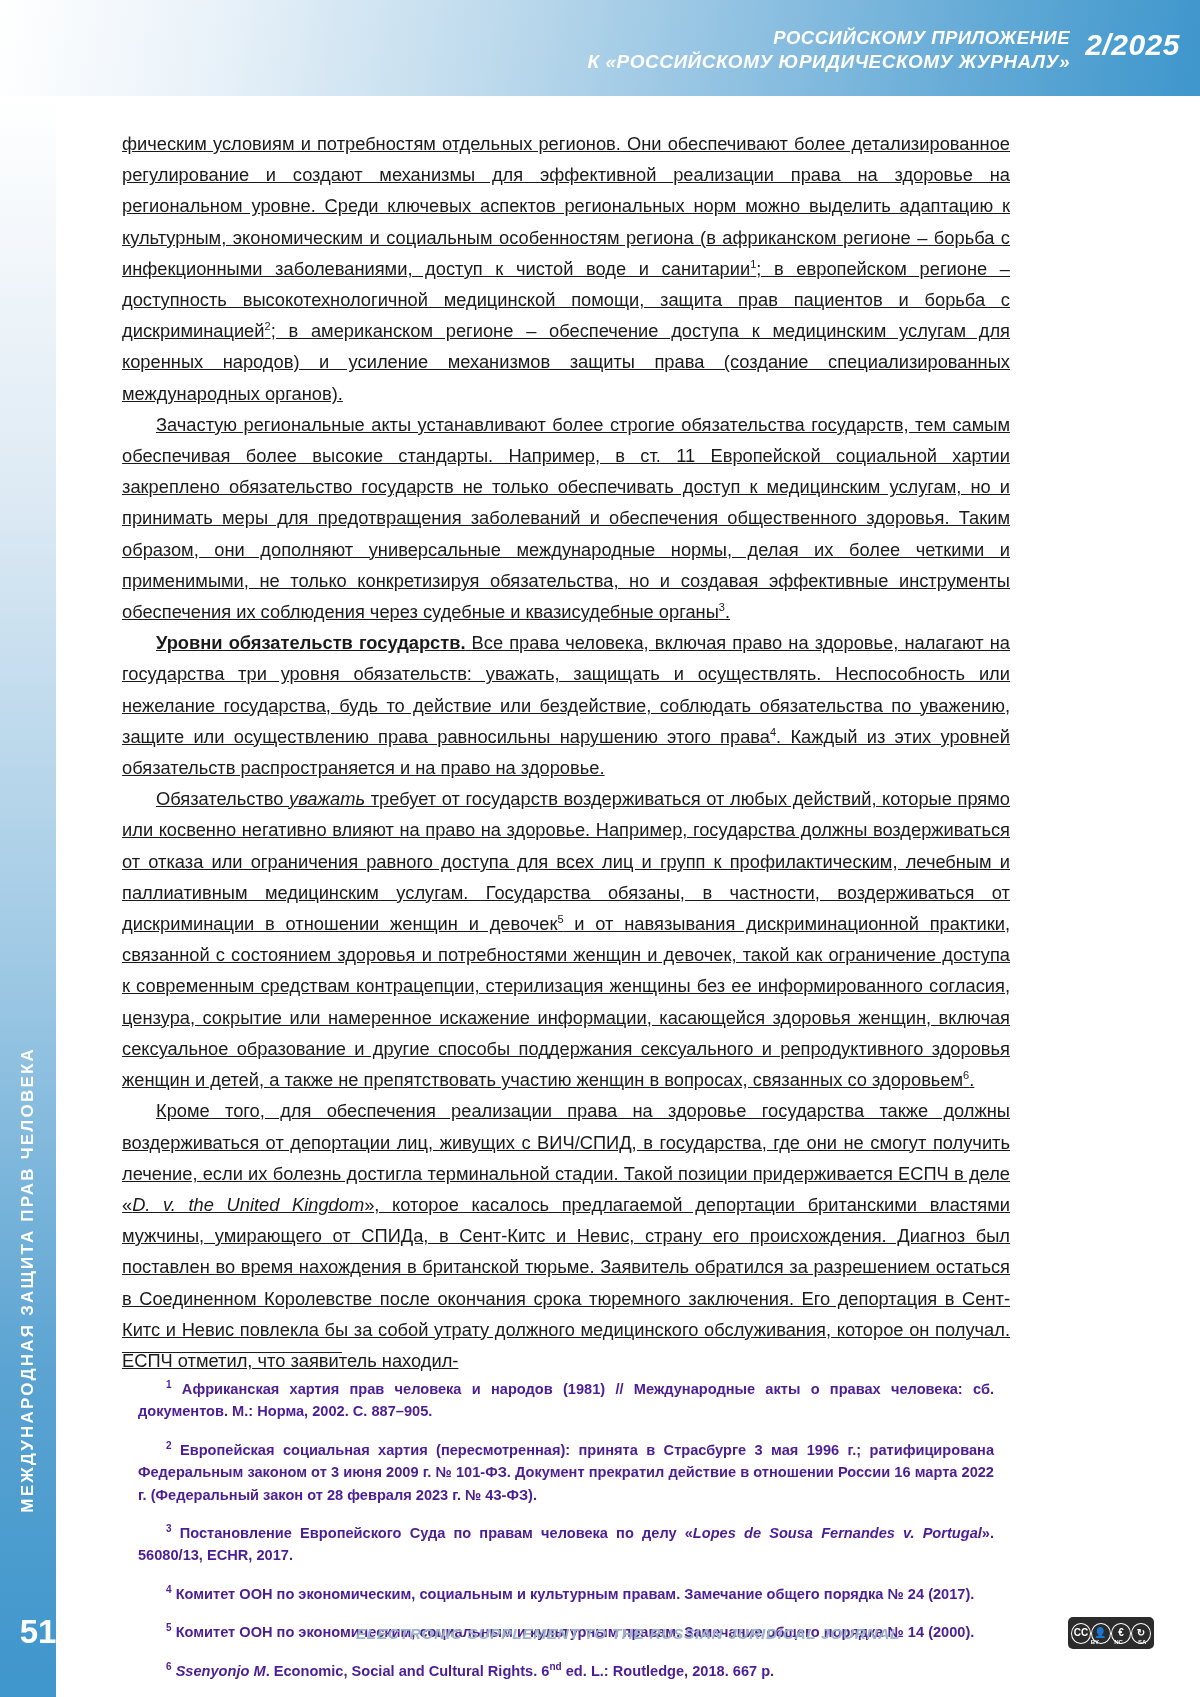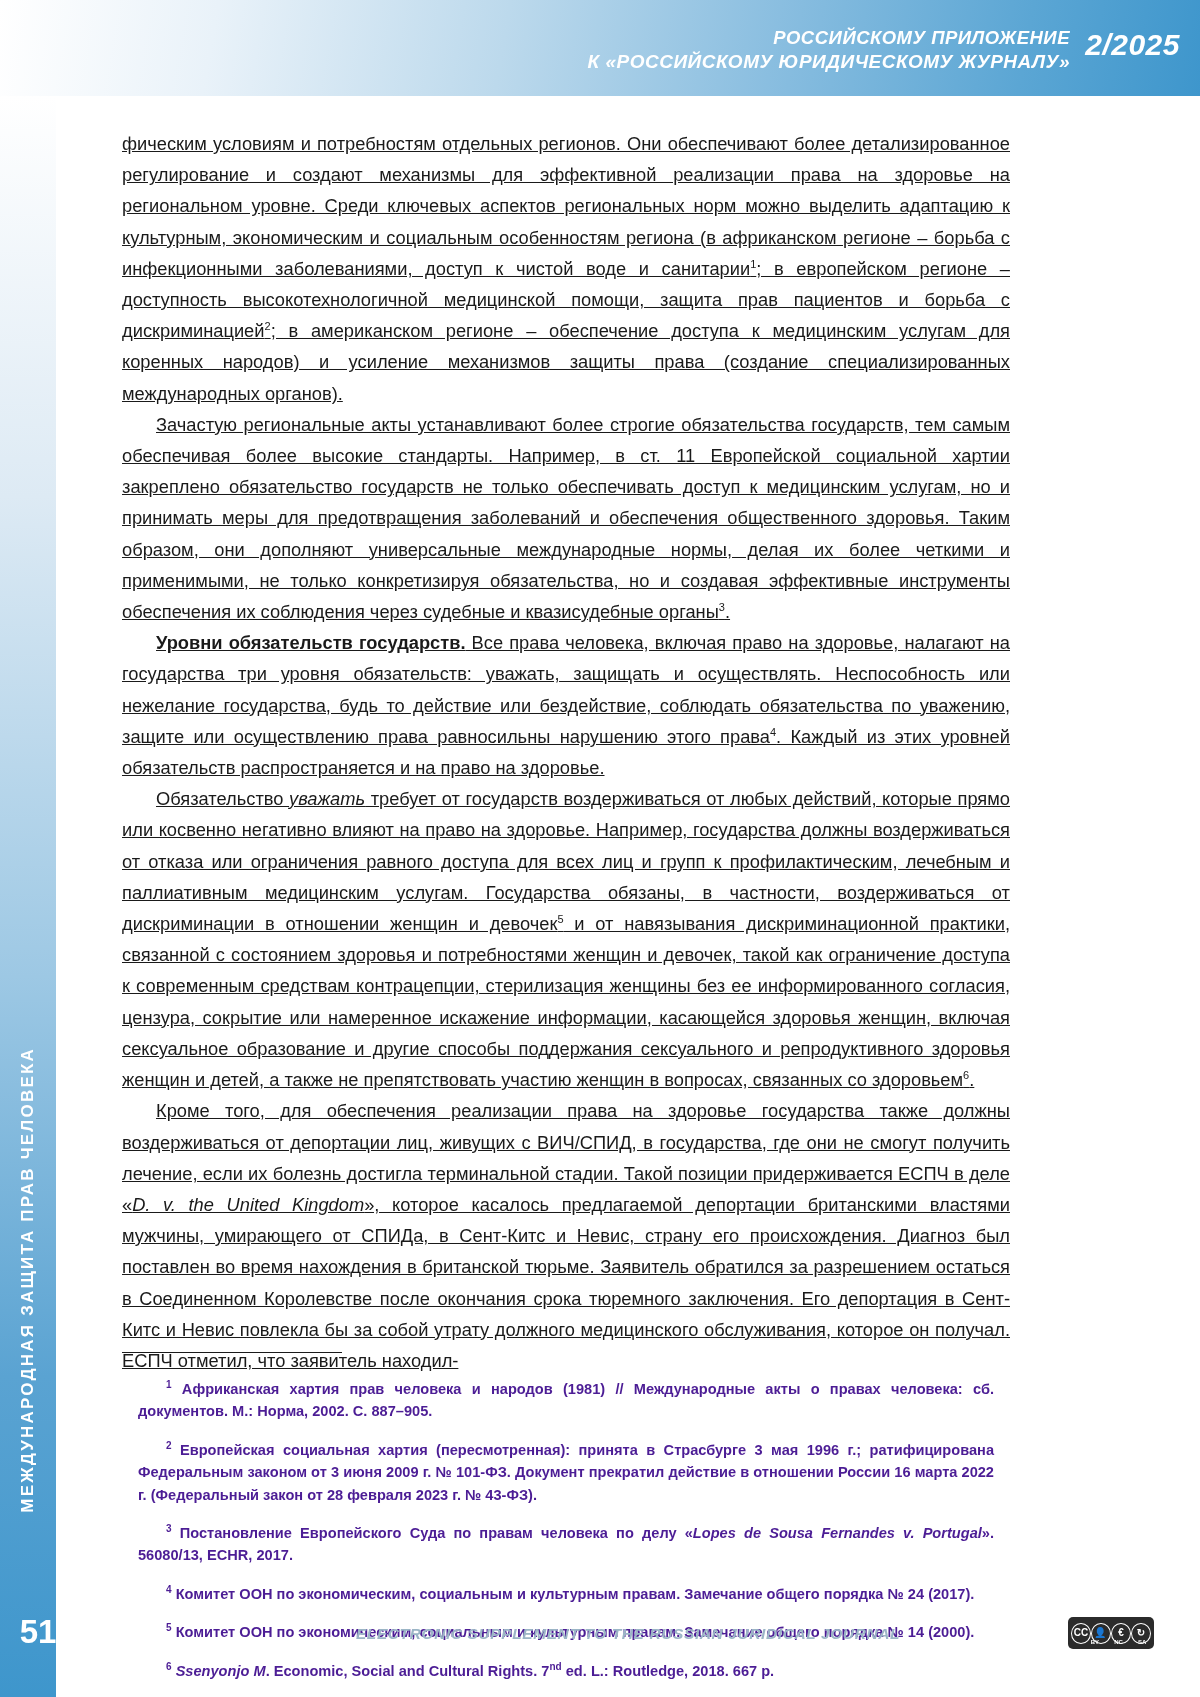--- a/index.html
+++ b/index.html
@@ -244,21 +244,21 @@
   <p class="fn first-indent"><sup>1</sup> <span>Африканская хартия прав человека и народов (1981) // Международные акты о правах человека: сб. документов. М.: Норма, 2002. С. 887–905.</span></p>
 
   <p class="fn first-indent"><sup>2</sup> <span>Европейская социальная хартия (пересмотренная): принята в Страсбурге 3 мая 1996 г.; ратифицирована Федеральным законом от 3 июня 2009 г. № 101-ФЗ. Документ прекратил действие в отношении России 16 марта 2022 г. (Федеральный закон от 28 февраля 2023 г. № 43-ФЗ).</span></p>
 
   <p class="fn first-indent"><sup>3</sup> <span>Постановление Европейского Суда по правам человека по делу «</span><span class="ital">Lopes de Sousa Fernandes v. Portugal</span><span>». 56080/13, ECHR, 2017.</span></p>
 
   <p class="fn first-indent"><sup>4</sup> <span>Комитет ООН по экономическим, социальным и культурным правам. Замечание общего порядка № 24 (2017).</span></p>
 
   <p class="fn first-indent"><sup>5</sup> <span>Комитет ООН по экономическим, социальным и культурным правам. Замечание общего порядка № 14 (2000).</span></p>
 
-  <p class="fn first-indent"><sup>6</sup> <span class="ital">Ssenyonjo M</span><span>. Economic, Social and Cultural Rights. 7</span><sup>nd</sup><span> ed. L.: Routledge, 2018. 667 p.</span></p>
+  <p class="fn first-indent"><sup>6</sup> <span class="ital">Ssenyonjo M</span><span>. Economic, Social and Cultural Rights. 6</span><sup>nd</sup><span> ed. L.: Routledge, 2018. 667 p.</span></p>
 </div>
 
 <div class="footer">
   <div class="footer-text">ELECTRONIC SUPPLEMENT TO THE RUSSIAN JURIDICAL JOURNAL</div>
   <div class="cc-badge">
     <div class="cc-circ">CC</div>
     <div class="cc-circ">👤</div>
     <div class="cc-circ">€</div>
     <div class="cc-circ">↻</div>
   </div>

